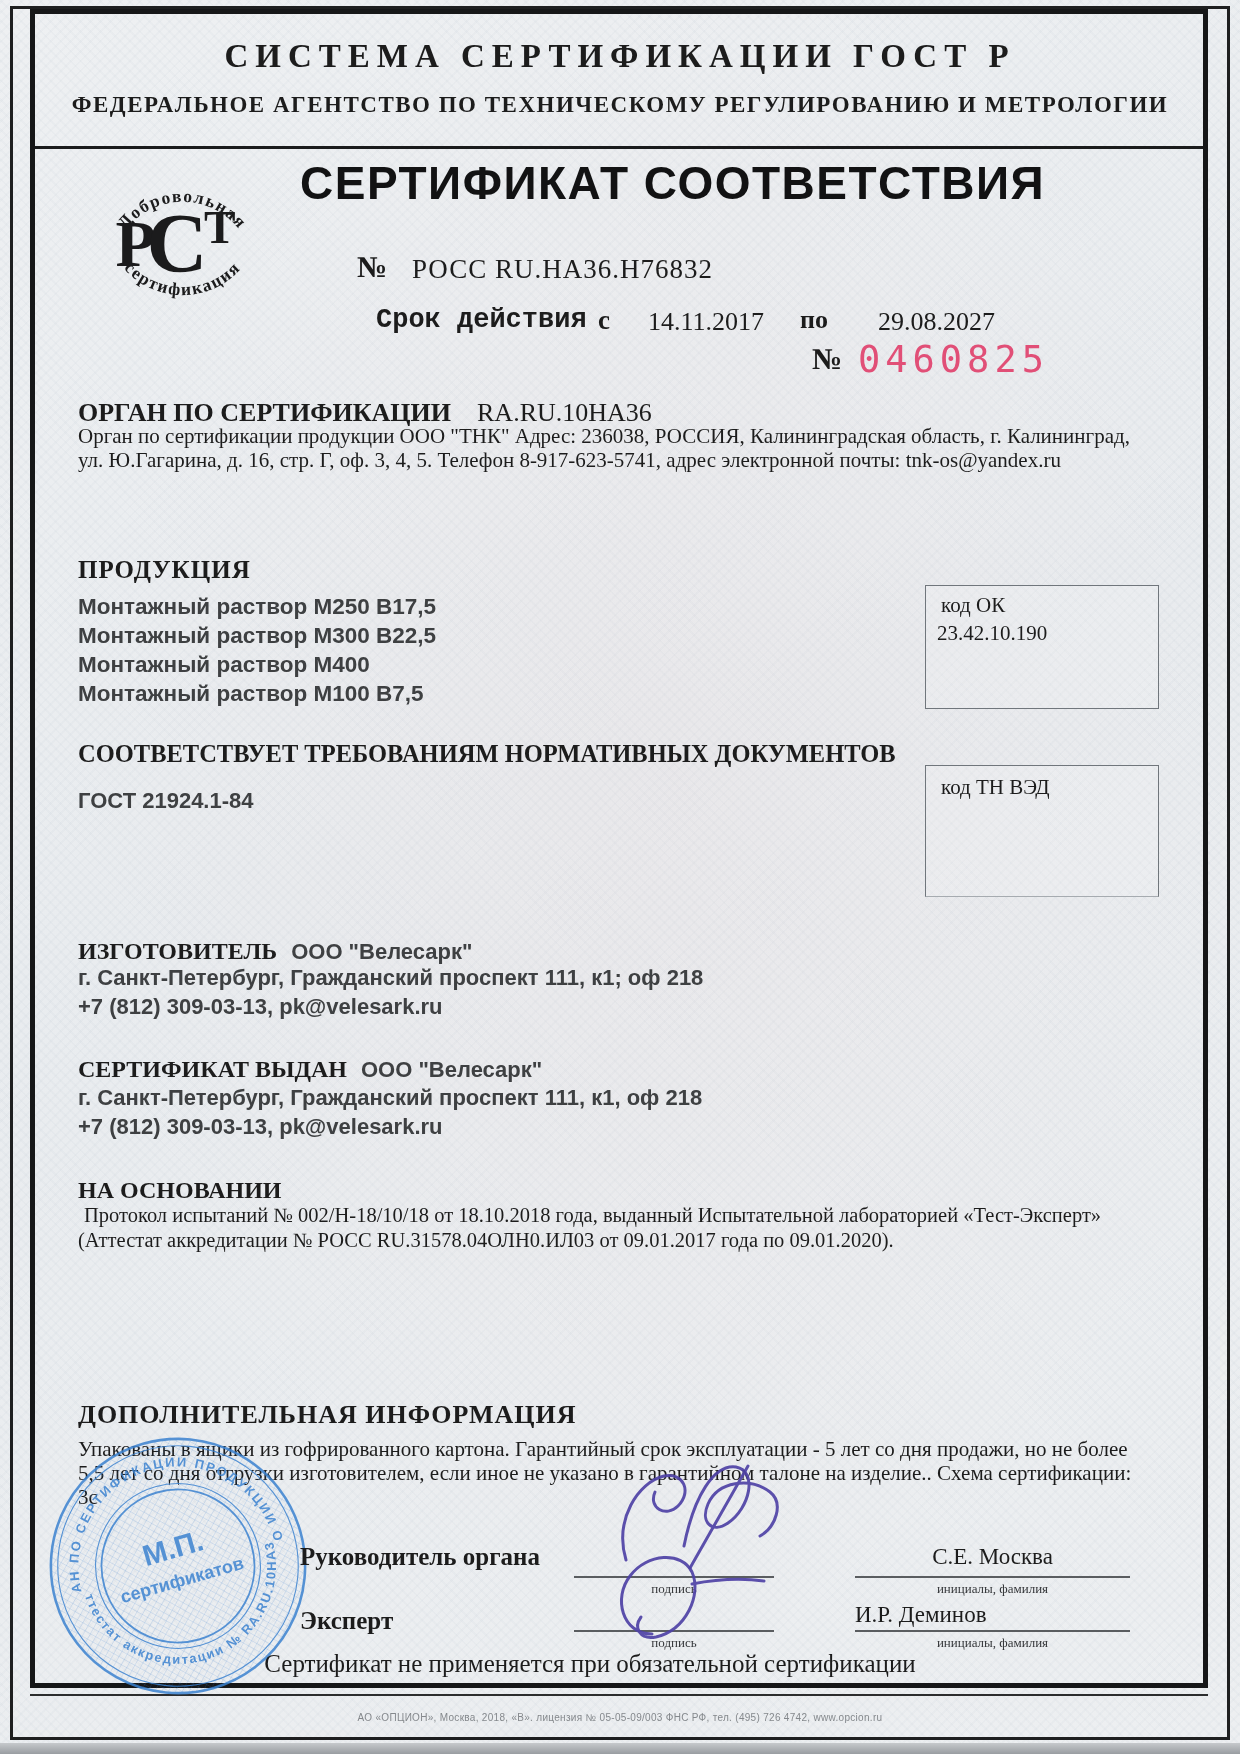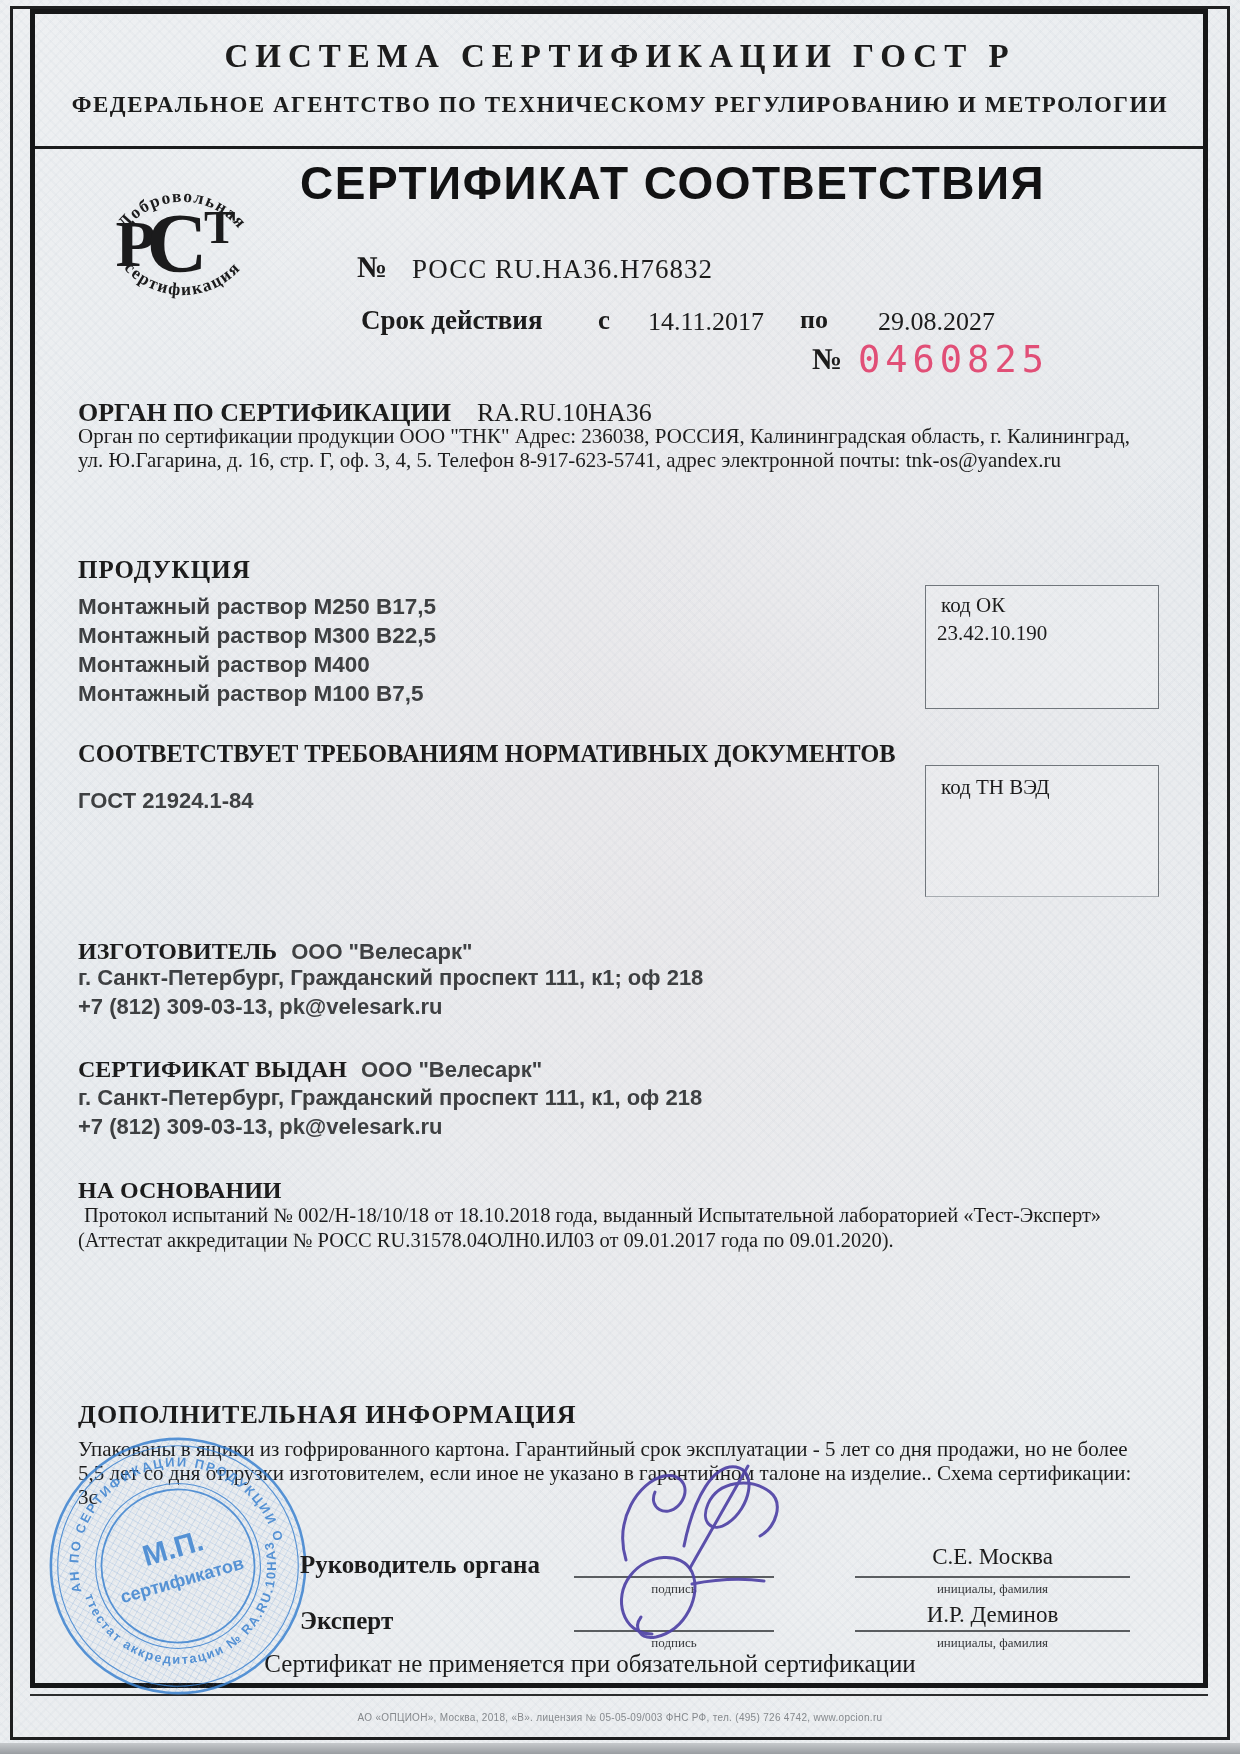--- a/index.html
+++ b/index.html
@@ -51,21 +51,21 @@
       <text x="50" y="118" font-size="82">С</text>
       <text x="106" y="90" font-size="46">Т</text>
     </g>
   </svg>
 
   <div class="abs sans b" style="left:300px;top:156px;font-size:46px;letter-spacing:1.5px;color:#121213;">СЕРТИФИКАТ СООТВЕТСТВИЯ</div>
 
   <div class="abs serif b" style="left:357px;top:250px;font-size:30px;">№</div>
   <div class="abs serif" style="left:412px;top:254px;font-size:27px;letter-spacing:1px;">РОСС RU.НА36.Н76832</div>
 
-  <div class="abs serif b" style="left:361px;top:305px;font-size:27px;">Срок действия</div>
+  <div class="abs serif b" style="left:376px;top:305px;font-size:27px;font-family:Liberation Mono, monospace;">Срок действия</div>
   <div class="abs serif b" style="left:598px;top:305px;font-size:27px;">с</div>
   <div class="abs serif" style="left:648px;top:307px;font-size:26px;">14.11.2017</div>
   <div class="abs serif b" style="left:800px;top:305px;font-size:26px;">по</div>
   <div class="abs serif" style="left:878px;top:307px;font-size:26px;">29.08.2027</div>
 
   <div class="abs serif b" style="left:812px;top:342px;font-size:30px;">№</div>
   <div class="abs mono" style="left:858px;top:338px;font-size:37px;letter-spacing:5px;color:#e14f77;">0460825</div>
 
   <div class="abs" style="left:78px;top:398px;font-size:26px;">
     <span class="serif b">ОРГАН ПО СЕРТИФИКАЦИИ</span><span class="serif" style="margin-left:26px;">RA.RU.10НА36</span>
@@ -137,31 +137,31 @@
         </text>
         <text font-size="15" letter-spacing="2">
           <textPath href="#stamp-arc-bot" startOffset="50%" text-anchor="middle">✻ Аттестат аккредитации № RA.RU.10НА36 ✻</textPath>
         </text>
         <text x="170" y="160" font-size="34" text-anchor="middle">М.П.</text>
         <text x="170" y="194" font-size="21" text-anchor="middle">сертификатов</text>
       </g>
     </g>
   </svg>
 
-  <div class="abs serif b" style="left:300px;top:1543px;font-size:25px;margin-top:8px;">Руководитель органа</div>
+  <div class="abs serif b" style="left:300px;top:1543px;font-size:25px;">Руководитель органа</div>
   <div class="sigline" style="left:574px;top:1576px;width:200px;"></div>
   <div class="abs cap serif" style="left:574px;top:1581px;width:200px;">подпись</div>
   <div class="abs serif" style="left:855px;top:1544px;width:275px;text-align:center;font-size:23px;">С.Е. Москва</div>
   <div class="sigline" style="left:855px;top:1576px;width:275px;"></div>
   <div class="abs cap serif" style="left:855px;top:1581px;width:275px;">инициалы, фамилия</div>
 
   <div class="abs serif b" style="left:300px;top:1607px;font-size:25px;">Эксперт</div>
   <div class="sigline" style="left:574px;top:1630px;width:200px;"></div>
   <div class="abs cap serif" style="left:574px;top:1635px;width:200px;">подпись</div>
-  <div class="abs serif" style="left:855px;top:1602px;width:275px;text-align:center;font-size:23px;">И.Р. Деминов</div>
+  <div class="abs serif" style="left:855px;top:1602px;width:275px;font-size:23px;">И.Р. Деминов</div>
   <div class="sigline" style="left:855px;top:1630px;width:275px;"></div>
   <div class="abs cap serif" style="left:855px;top:1635px;width:275px;">инициалы, фамилия</div>
 
   <svg class="abs" style="left:598px;top:1448px;" width="230" height="135" viewBox="0 0 230 135">
     <g fill="none" stroke="#4f42a6" stroke-width="3" stroke-linecap="round" opacity=".92">
       <path d="M 28,112 C 16,72 40,34 66,28 C 86,24 94,44 80,58 C 68,70 50,60 57,44"></path>
       <path d="M 86,98 C 96,48 116,16 138,19 C 160,23 152,60 130,75 C 114,86 102,74 110,56 C 120,33 152,29 172,44 C 186,55 178,79 162,88"></path>
       <path d="M 150,18 L 92,120"></path>
     </g>
   </svg>

